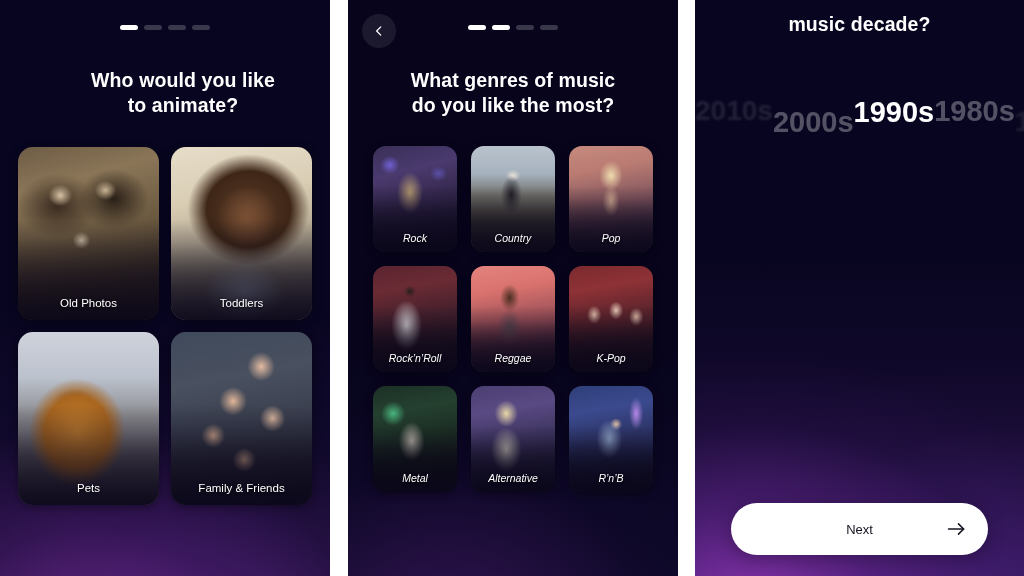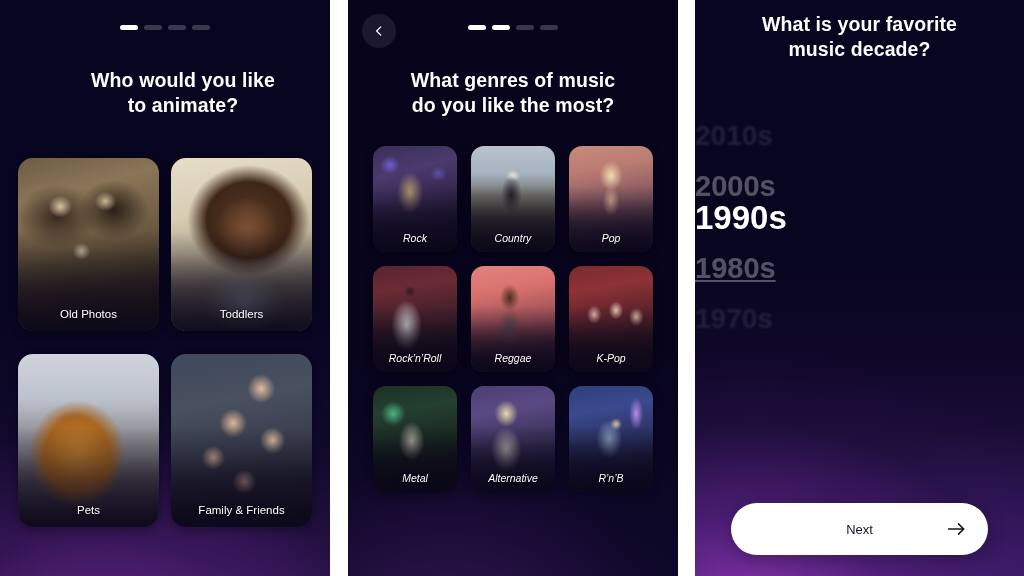--- a/index.html
+++ b/index.html
@@ -115,21 +115,21 @@
     margin-top: 29px;
   }
   .tile {
     position: relative;
     border-radius: 15px;
     overflow: hidden;
     background: #1a1430;
     box-shadow: 0 2px 10px rgba(0,0,0,0.4);
     cursor: pointer;
   }
-  .tile-lg { height: 173px; margin-top: 11px; }
+  .tile-lg { height: 173px; }
   .tile .art { position: absolute; inset: 0; }
   .tile .scrim {
     position: absolute;
     left: 0; right: 0; bottom: 0;
     height: 58%;
     background: linear-gradient(180deg, rgba(10,6,26,0) 0%, rgba(10,6,26,0.55) 55%, rgba(10,6,26,0.88) 100%);
   }
   .tile .tile-label {
     position: absolute;
     left: 0; right: 0;
@@ -150,34 +150,34 @@
     margin-top: 28px;
   }
   .tile-sm { height: 106px; border-radius: 13px; font-style: italic; }
   .tile-sm .tile-label { bottom: 8px; font-size: 10.5px; }
   .tile-sm .scrim { height: 62%; }
 
   
   .wheel {
     margin-top: 60px;
     display: flex;
-    flex-direction: column;
-    align-items: flex-start;
+    flex-direction: row;
+    align-items: center;
   }
   .wheel-item {
     font-weight: bold;
     color: #ffffff;
     text-align: center;
     cursor: pointer;
     line-height: 1;
   }
   .wd-0 { font-size: 28px; opacity: 0.10; margin-bottom: 22px; filter: blur(0.8px); }
   .wd-1 { font-size: 29px; opacity: 0.30; filter: blur(0.3px); }
-  .wd-2 { font-size: 33px; opacity: 1; margin-bottom: 20px; }
-  .wd-3 { font-size: 29px; opacity: 0.30; margin-bottom: 22px; filter: blur(0.3px); text-decoration: underline; }
+  .wd-2 { font-size: 29px; opacity: 1; margin-bottom: 20px; }
+  .wd-3 { font-size: 29px; opacity: 0.30; margin-bottom: 22px; filter: blur(0.3px); }
   .wd-4 { font-size: 28px; opacity: 0.09; filter: blur(0.9px); }
 
   .next-btn {
     position: absolute;
     left: 36px;
     right: 36px;
     bottom: 21px;
     height: 52px;
     border-radius: 26px;
     background: #ffffff;
@@ -488,21 +488,20 @@
       </div>
     </div>
   </div>
 
   <div class="gap2"></div>
 
   <div class="panel panel-3">
     <div class="bg-3"></div>
     <div class="content">
       <div class="heading h-3">
-        <div>What is your favorite</div>
         <div>music decade?</div>
       </div>
 
       <div class="wheel">
         <div class="wheel-item wd-0">2010s</div>
         <div class="wheel-item wd-1">2000s</div>
         <div class="wheel-item wd-2">1990s</div>
         <div class="wheel-item wd-3">1980s</div>
         <div class="wheel-item wd-4">1970s</div>
       </div>

